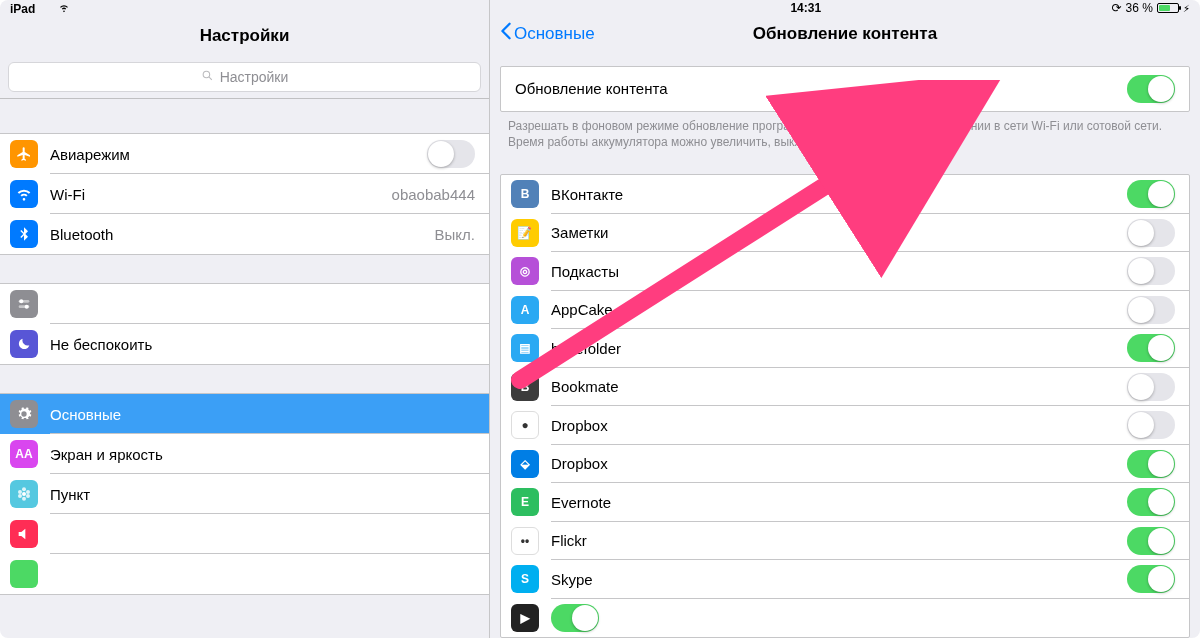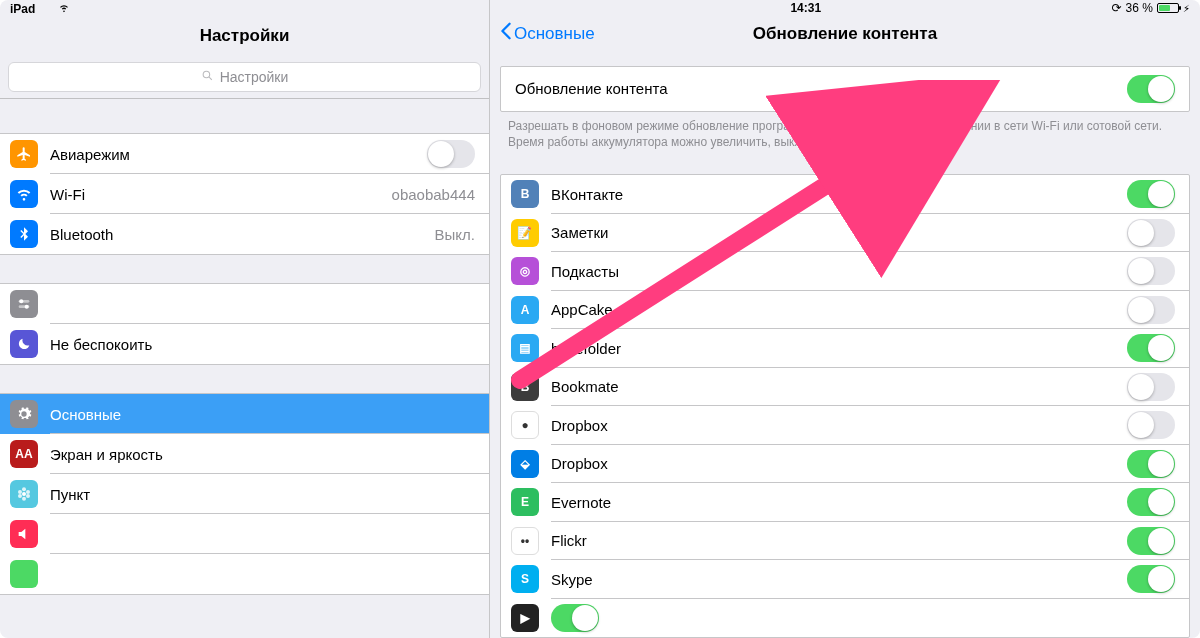--- a/index.html
+++ b/index.html
@@ -142,21 +142,21 @@
           <div class="row sel">
             <div class="app-icon" style="background: rgb(142, 142, 147);">
               <svg viewBox="0 0 24 24" width="16" height="16">
                 <path fill="#fff" d="M12 8a4 4 0 100 8 4 4 0 000-8zm9 4l2 1-1 3-2-1a8 8 0 01-2 2l1 2-3 1-1-2h-3l-1 2-3-1 1-2a8 8 0 01-2-2l-2 1-1-3 2-1v-2l-2-1 1-3 2 1a8 8 0 012-2l-1-2 3-1 1 2h3l1-2 3 1-1 2a8 8 0 012 2l2-1 1 3-2 1z"></path>
               </svg>
             </div>
             <span class="label">Основные</span>
             <div class="sep"></div>
           </div>
           <div class="row">
-            <div class="app-icon" style="background: #b91c1c;">
+            <div class="app-icon" style="background: #d946ef;">
               <span style="color:#fff;font-size:12px;font-weight:700">AA</span>
             </div>
             <span class="label">Экран и яркость</span>
             <div class="sep"></div>
           </div>
           <div class="row">
             <div class="app-icon" style="background: rgb(85, 200, 224);">
               <svg viewBox="0 0 24 24" width="16" height="16">
                 <circle cx="12" cy="12" r="3" fill="#fff"></circle>
                 <circle cx="12" cy="5" r="3" fill="#fff" opacity=".8"></circle>

